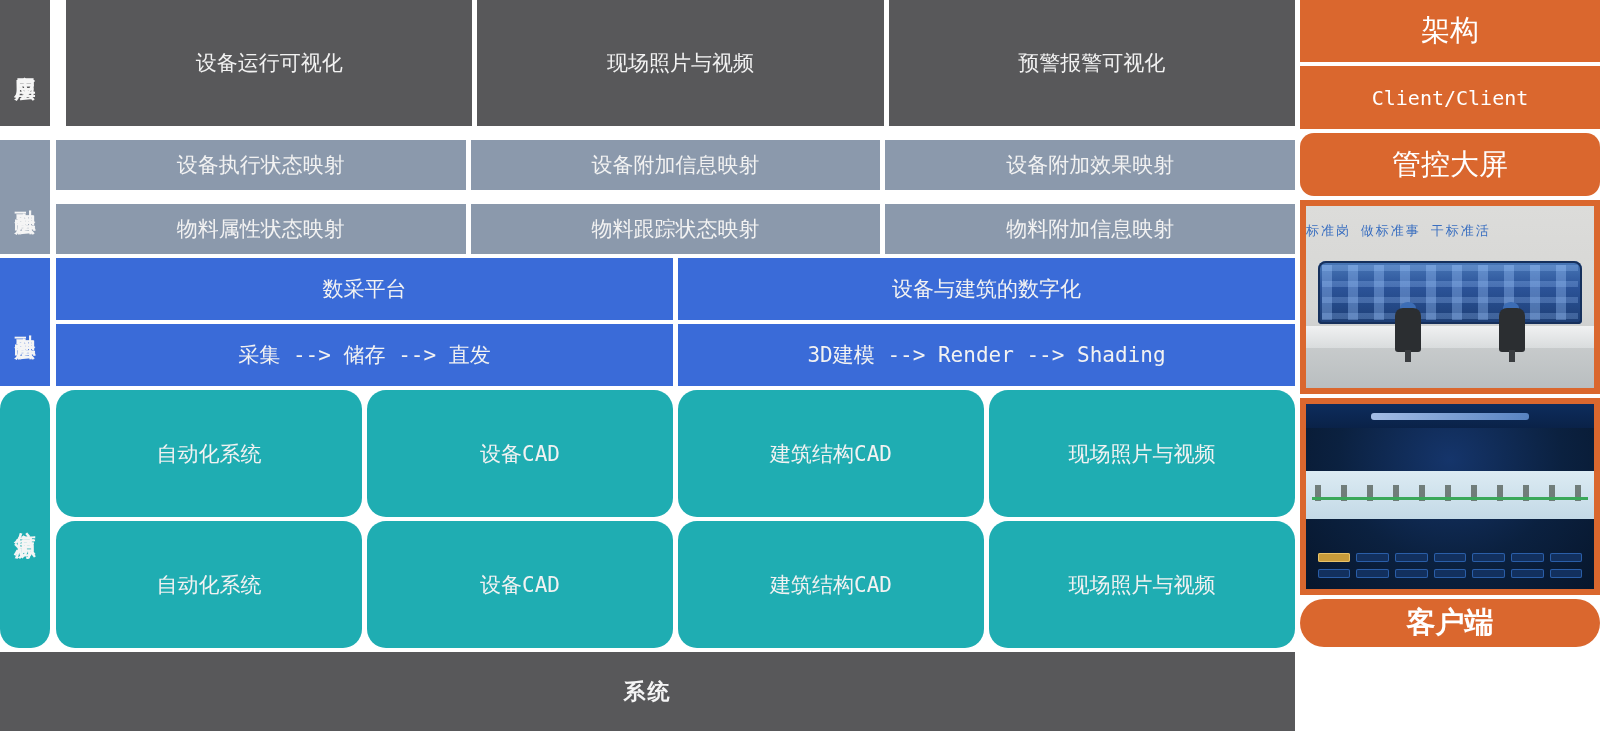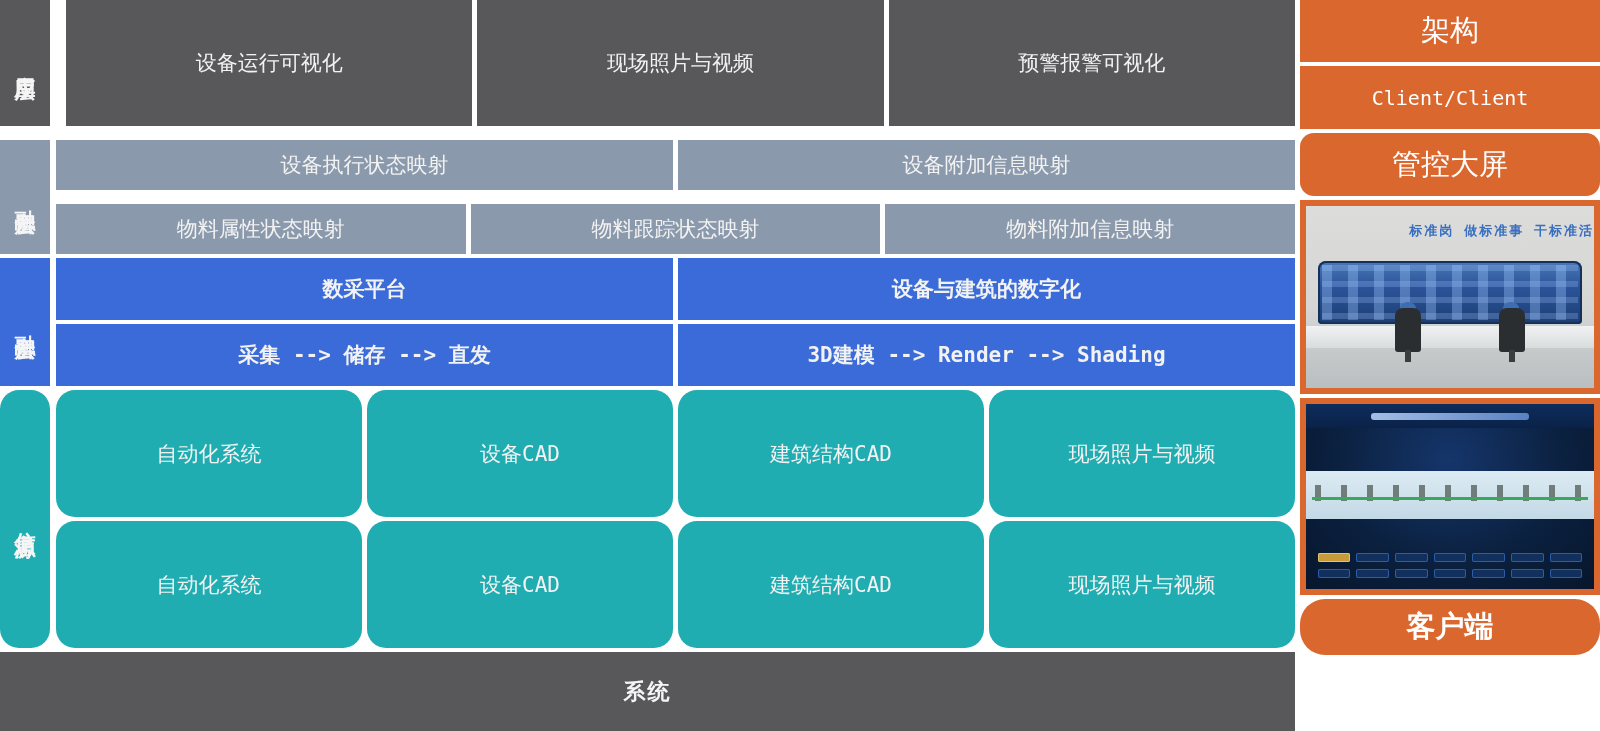--- a/index.html
+++ b/index.html
@@ -14,40 +14,40 @@
   .band-d{height:262px;}
   .vlabel{width:50px;color:#f5f5f5;display:flex;align-items:center;justify-content:center;
           writing-mode:vertical-rl;text-orientation:upright;font-weight:bold;font-size:21px;
           letter-spacing:3px;flex:0 0 50px;}
   .grid{flex:1;display:flex;flex-direction:column;gap:4px;}
   .row{display:flex;gap:5px;flex:1;}
   .cell{flex:1;display:flex;align-items:center;justify-content:center;
         color:#f2f2f2;font-size:21px;text-align:center;}
   .dark{background:#58585a;}
   .gray{background:#8b99ac;margin-top:10px;}
-  .blue{background:#3a6bd8;font-weight:bold;}
+  .blue{background:#3a6bd8;}
   .teal{background:#1fadb2;border-radius:19px;}
   .orange{background:#da672e;}
   .system{height:80px;background:#58585a;color:#f5f5f5;display:flex;align-items:center;
           justify-content:center;font-size:22px;font-weight:bold;letter-spacing:2px;}
   .right{width:300px;display:flex;flex-direction:column;gap:4px;}
   .r-item{color:#ffffff;display:flex;align-items:center;justify-content:center;font-size:29px;}
   .r-arch{height:62px;}
   .r-cs{height:63px;font-size:20px;}
   .r-screen{height:63px;border-radius:14px;}
   .r-desktop{height:64px;font-weight:bold;}
-  .r-client{height:56px;font-weight:bold;border-radius:25px;}
+  .r-client{height:48px;font-weight:bold;border-radius:25px;}
   .r-photo{padding:6px;box-sizing:border-box;}
   .r-photo1{height:194px;}
   .r-photo2{height:197px;}
   .photo{position:relative;width:100%;height:100%;overflow:hidden;}
   
   .cr{background:linear-gradient(180deg,#dcdcda 0%,#d6d6d4 55%,#c9cccd 75%,#b9bec0 100%);}
-  .cr-slogan{position:absolute;top:9%;left:0;right:0;text-align:right;color:#3a6fc0;
-             font-weight:bold;font-size:13px;letter-spacing:2px;white-space:nowrap;padding-left:41px;}
+  .cr-slogan{position:absolute;top:9%;left:0;right:0;text-align:left;color:#3a6fc0;
+             font-weight:normal;font-size:13px;letter-spacing:2px;white-space:nowrap;}
   .cr-wall{position:absolute;left:4%;right:4%;top:30%;height:35%;
            background:linear-gradient(180deg,#4a79b8 0%,#2c549a 40%,#1d3e74 100%);
            border-radius:8px 8px 4px 4px;
            box-shadow:inset 0 0 0 2px #16305c;}
   .cr-wall:after{content:"";position:absolute;inset:4px;
            background:repeating-linear-gradient(90deg,rgba(160,200,255,.35) 0 10px,rgba(20,50,110,0) 10px 26px),
                       repeating-linear-gradient(180deg,rgba(160,200,255,.25) 0 6px,rgba(20,50,110,0) 6px 16px);}
   .cr-desk{position:absolute;left:0;right:0;top:66%;height:12%;
            background:linear-gradient(180deg,#f0f1f2,#d9dcdd);}
   .chair{position:absolute;width:26px;height:44px;background:#2b2e31;border-radius:8px 8px 3px 3px;}
@@ -90,20 +90,21 @@
         </div>
       </div>
     </div>
 
     <div class="band band-b">
       <div class="vlabel gray">融合层</div>
       <div class="grid">
         <div class="row">
           <div class="cell gray">设备执行状态映射</div>
           <div class="cell gray">设备附加信息映射</div>
+          <div class="cell gray">设备附加效果映射</div>
         </div>
         <div class="row">
           <div class="cell gray">物料属性状态映射</div>
           <div class="cell gray">物料跟踪状态映射</div>
           <div class="cell gray">物料附加信息映射</div>
         </div>
       </div>
     </div>
 
     <div class="band band-c">

